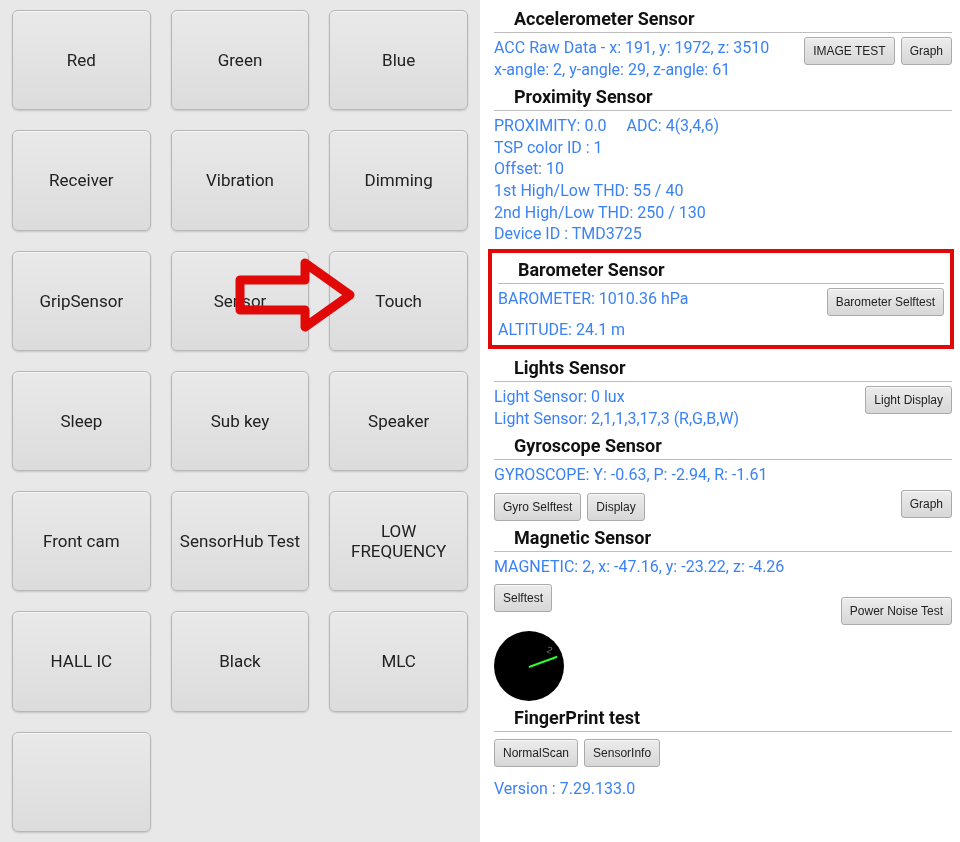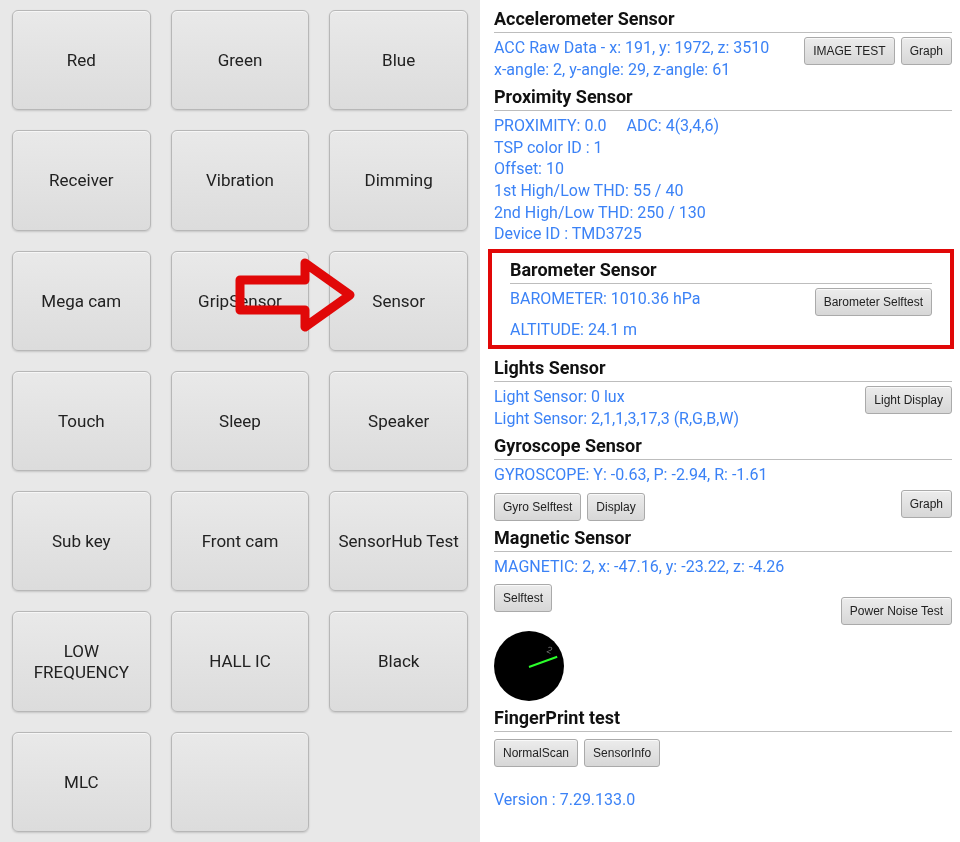--- a/index.html
+++ b/index.html
@@ -57,20 +57,21 @@
     padding: 6px 8px 8px 14px;
     overflow-y: auto;
     position: relative;
   }
   .section { margin-bottom: 4px; }
   .section-title {
     font-weight: bold;
     font-size: 18px;
     color: #111;
     padding: 2px 0 1px 0;
+    margin-left: 20px;
   }
   .hr { border: none; border-top: 1px solid #bdbdbd; margin: 2px 0 4px 0; }
   .row {
     display: flex;
     align-items: flex-start;
     gap: 6px;
   }
   .body-text {
     font-size: 16px;
     color: #3b82f6;
@@ -85,21 +86,21 @@
     padding: 6px 8px;
     color: #222;
     cursor: pointer;
     white-space: nowrap;
     box-shadow: inset 0 1px 0 rgba(255,255,255,0.7);
   }
   .btn-col { display: flex; flex-direction: row; gap: 6px; align-items: flex-end;}
   .btn-row { display: flex; gap: 6px; margin-top:7px;}
   .highlight-box {
     border: 4px solid #e10808;
-    padding: 4px 18px;
+    padding: 4px 6px;
     margin: 4px -2px 6px -6px;
   }
   .compass {
     width: 70px; height: 70px;
     border-radius: 50%;
     background: #000;
     margin: 6px 0 2px 0;
     position: relative;
   }
   .compass-needle {
@@ -133,39 +134,36 @@
   <div class="grid-btn">
       <span>Receiver</span>
     </div>
   <div class="grid-btn">
       <span>Vibration</span>
     </div>
   <div class="grid-btn">
       <span>Dimming</span>
     </div>
   <div class="grid-btn">
-      <span>Mega cam</span>
-    </div>
-  <div class="grid-btn">
       <span>GripSensor</span>
     </div>
   <div class="grid-btn">
       <span>Sensor</span>
     </div>
   <div class="grid-btn">
       <span>Touch</span>
     </div>
   <div class="grid-btn">
       <span>Sleep</span>
     </div>
   <div class="grid-btn">
+      <span>Sub key</span>
+    </div>
+  <div class="grid-btn">
       <span>Speaker</span>
-    </div>
-  <div class="grid-btn">
-      <span>Sub key</span>
     </div>
   <div class="grid-btn">
       <span>Front cam</span>
     </div>
   <div class="grid-btn">
       <span>SensorHub Test</span>
     </div>
   <div class="grid-btn">
       <span>LOW FREQUENCY</span>
     </div>
@@ -277,16 +275,16 @@
     </div>
   </div>
 
   <div class="section">
     <div class="section-title">FingerPrint test</div>
     <hr class="hr">
     <div class="btn-row">
       <button class="small-btn">NormalScan</button>
       <button class="small-btn">SensorInfo</button>
     </div>
-    <div class="body-text" style="margin-top:22px">Version : 7.29.133.0</div>
+    <div class="body-text" style="margin-top:11px">Version : 7.29.133.0</div>
   </div>
 
 </div>
 
 </body></html>

